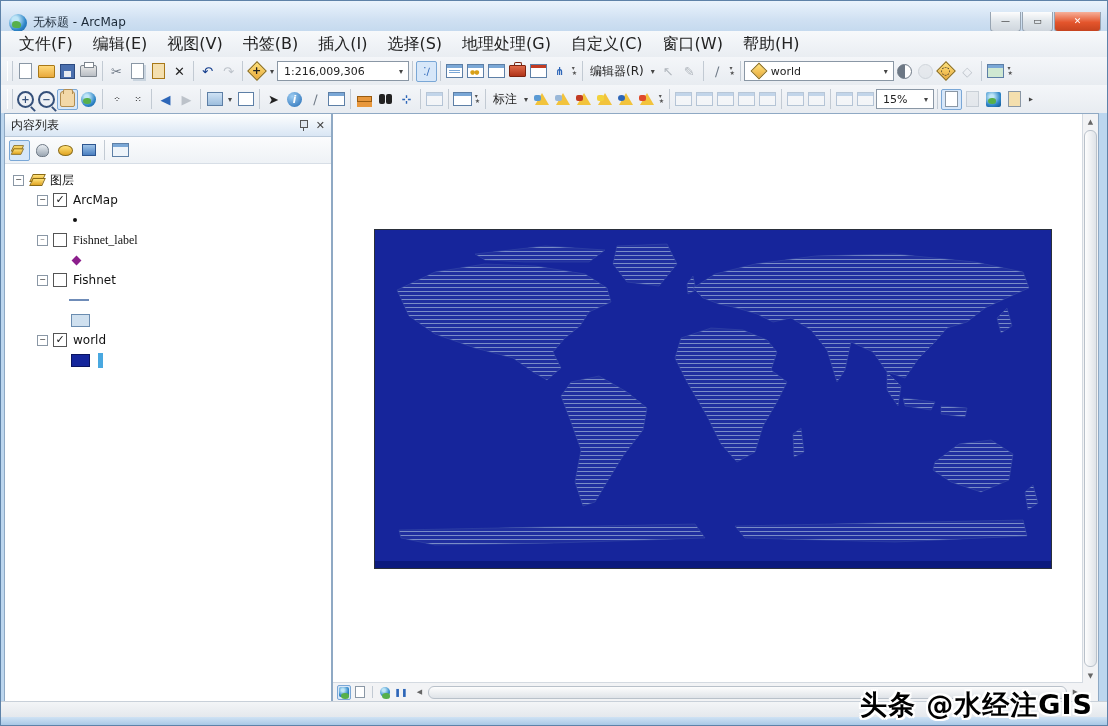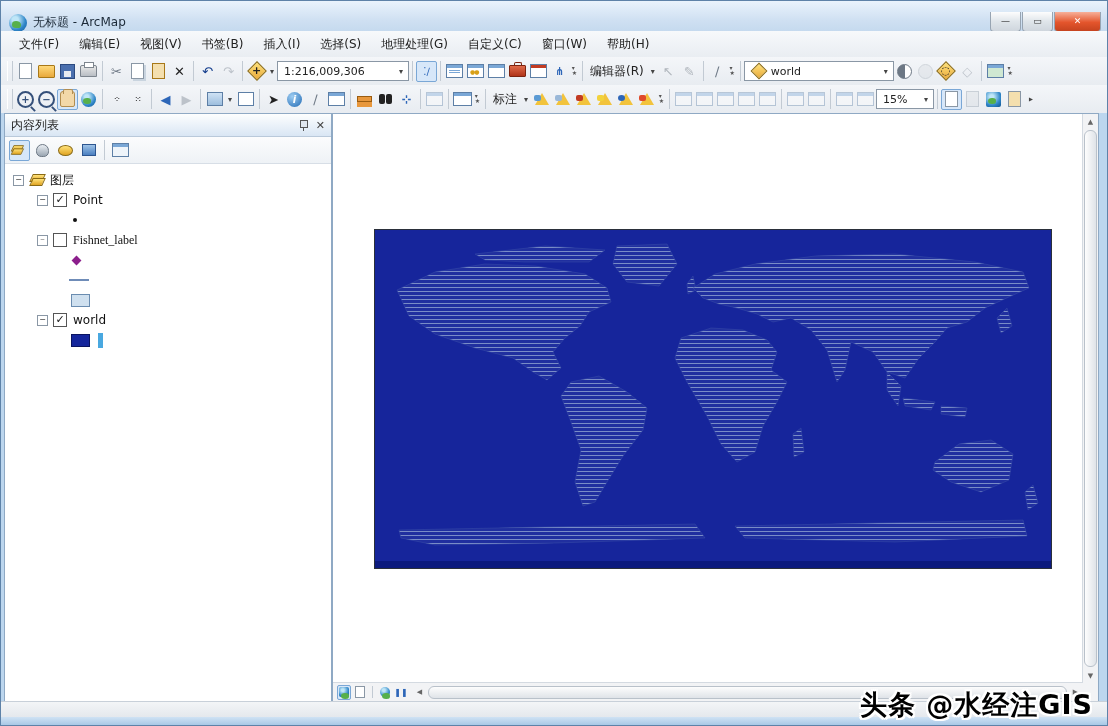--- a/index.html
+++ b/index.html
@@ -8,21 +8,21 @@
   .titlebar{position:absolute;left:0;top:0;right:0;height:44px;background:linear-gradient(#eaf3fc,#cfe0f2 45%,#b9d2ea);display:flex;align-items:center;padding:11px 6px;box-sizing:border-box;border-bottom:1px solid #9db8d2;}
   .appicon{width:18px;height:18px;border-radius:50%;background:radial-gradient(circle at 35% 32%,#bfe6f7 0 18%,#2f86c8 60%,#14589c);position:relative;margin:0 6px 0 2px;flex:none;}
   .appicon::after{content:"";position:absolute;left:3px;top:7px;width:9px;height:7px;border-radius:50% 60% 40% 50%;background:#57b04a;}
   .title{font-size:12px;color:#1c2a38;}
   .wbtns{margin-left:auto;display:flex;gap:1px;align-self:flex-start;}
   .wbtn{width:29px;height:19px;border:1px solid #97a4b2;border-top:none;border-radius:0 0 4px 4px;background:linear-gradient(#fdfdfd,#dfe5ea 50%,#cfd6dd);display:flex;align-items:center;justify-content:center;font-size:9px;color:#333;}
   .wbtn.close{width:45px;background:linear-gradient(#f7b09a,#e4552c 55%,#c6431f);color:#fff;font-weight:bold;}
   .wbtn span{line-height:1;}
   
   .menubar{position:absolute;left:0;top:30px;right:0;height:26px;background:linear-gradient(#f7f9fb,#e9edf2);display:flex;align-items:center;padding-left:8px;border-bottom:1px solid #d4dae1;}
-  .menu-item{font-size:12px;color:#222;padding:16px 10px;cursor:default;}
+  .menu-item{font-size:16px;color:#222;padding:16px 10px;cursor:default;}
   
   .tbrow{position:absolute;left:0;right:0;background:linear-gradient(#f4f6f9,#e8ecf1);display:flex;align-items:center;padding:0 4px;border-bottom:1px solid #d4dae1;}
   .tb1{top:56px;height:28px;}
   .tb2{top:84px;height:28px;}
   .sep{width:1px;height:20px;background:#c2cad3;margin:0 3px;flex:none;}
   .grip{width:4px;height:20px;border-left:1px solid #fff;border-right:1px solid #c2cad3;margin:0 2px;flex:none;}
   .ic{width:21px;height:21px;flex:none;display:flex;align-items:center;justify-content:center;font-size:13px;color:#4a5560;border-radius:2px;position:relative;}
   .ic.sm{width:14px;}
   .ic.active{background:#d7e7f9;border:1px solid #7aa7d6;box-sizing:border-box;}
   .ic.dis{opacity:.38;}
@@ -420,35 +420,40 @@
       <div class="toc-tree">
         <div class="trow" style="margin-left:2px;">
           <span class="exp"></span>
           <span class="lyr-group-icon"></span>
           <span>图层</span>
         </div>
 
         <div class="trow" style="margin-left:26px;">
           <span class="exp"></span>
           <span class="cb">✓</span>
-          <span>Point</span>
+          <span>ArcMap</span>
         </div>
         <div class="symrow" style="margin-left:62px;">
             <span class="sym-point"></span>
           </div>
 
         <div class="trow" style="margin-left:26px;font-family:Liberation Serif, serif;">
           <span class="exp"></span>
           <span class="cb"></span>
           <span>Fishnet_label</span>
         </div>
         <div class="symrow" style="margin-left:62px;">
             <span class="sym-diamond"></span>
           </div>
 
+        <div class="trow" style="margin-left:26px;">
+          <span class="exp"></span>
+          <span class="cb"></span>
+          <span>Fishnet</span>
+        </div>
         <div class="symrow" style="margin-left:58px;">
             <span class="sym-line"></span>
           </div>
 
         <div class="symrow" style="margin-left:60px;">
             <span class="sym-country"></span>
           </div>
 
         <div class="trow" style="margin-left:26px;">
           <span class="exp"></span>

